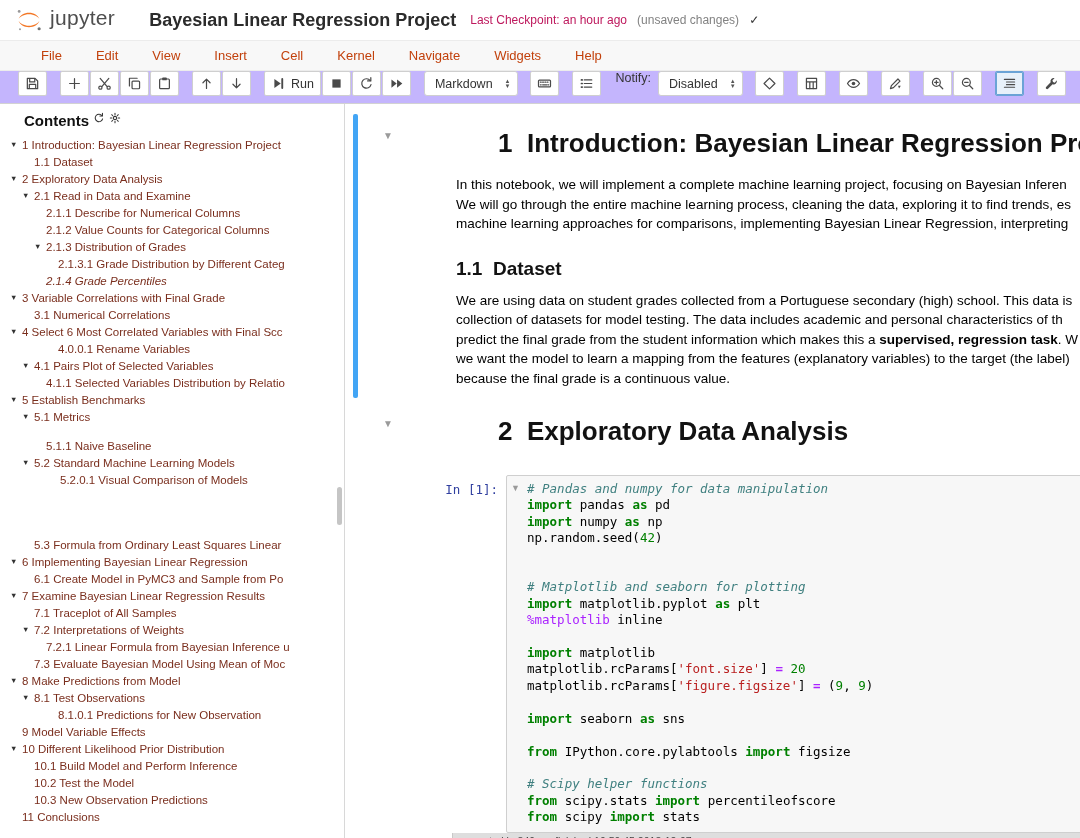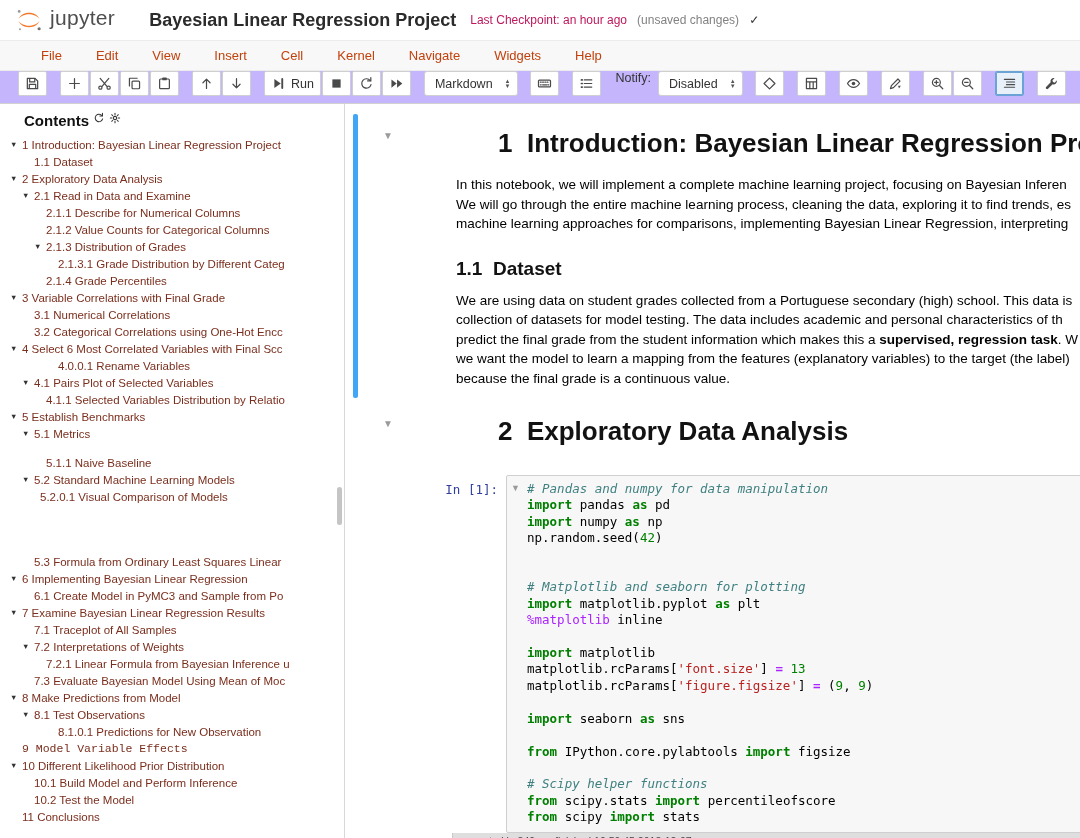--- a/index.html
+++ b/index.html
@@ -347,131 +347,131 @@
         <span class="toc-link">2.1.2 Value Counts for Categorical Columns</span>
       </li>
       <li class="toc-item" style="padding-left: 34px;">
         <span class="toc-arrow">▼</span>
         <span class="toc-link">2.1.3 Distribution of Grades</span>
       </li>
       <li class="toc-item" style="padding-left: 46px;">
         <span class="toc-arrow"></span>
         <span class="toc-link">2.1.3.1 Grade Distribution by Different Categ</span>
       </li>
+      <li class="toc-item" style="padding-left: 34px; font-style: italic;">
+        <span class="toc-arrow"></span>
+        <span class="toc-link">2.1.4 Grade Percentiles</span>
+      </li>
+      <li class="toc-item" style="padding-left: 10px;">
+        <span class="toc-arrow">▼</span>
+        <span class="toc-link">3 Variable Correlations with Final Grade</span>
+      </li>
+      <li class="toc-item" style="padding-left: 22px;">
+        <span class="toc-arrow"></span>
+        <span class="toc-link">3.1 Numerical Correlations</span>
+      </li>
+      <li class="toc-item" style="padding-left: 10px;">
+        <span class="toc-arrow">▼</span>
+        <span class="toc-link">4 Select 6 Most Correlated Variables with Final Scc</span>
+      </li>
+      <li class="toc-item" style="padding-left: 46px;">
+        <span class="toc-arrow"></span>
+        <span class="toc-link">4.0.0.1 Rename Variables</span>
+      </li>
+      <li class="toc-item" style="padding-left: 22px;">
+        <span class="toc-arrow">▼</span>
+        <span class="toc-link">4.1 Pairs Plot of Selected Variables</span>
+      </li>
       <li class="toc-item" style="padding-left: 34px;">
         <span class="toc-arrow"></span>
-        <span class="toc-link">2.1.4 Grade Percentiles</span>
-      </li>
-      <li class="toc-item" style="padding-left: 10px;">
-        <span class="toc-arrow">▼</span>
-        <span class="toc-link">3 Variable Correlations with Final Grade</span>
-      </li>
-      <li class="toc-item" style="padding-left: 22px;">
-        <span class="toc-arrow"></span>
-        <span class="toc-link">3.1 Numerical Correlations</span>
-      </li>
-      <li class="toc-item" style="padding-left: 22px;">
-        <span class="toc-arrow"></span>
-        <span class="toc-link">3.2 Categorical Correlations using One-Hot Encc</span>
-      </li>
-      <li class="toc-item" style="padding-left: 10px;">
-        <span class="toc-arrow">▼</span>
-        <span class="toc-link">4 Select 6 Most Correlated Variables with Final Scc</span>
+        <span class="toc-link">4.1.1 Selected Variables Distribution by Relatio</span>
+      </li>
+      <li class="toc-item" style="padding-left: 10px;">
+        <span class="toc-arrow">▼</span>
+        <span class="toc-link">5 Establish Benchmarks</span>
+      </li>
+      <li class="toc-item" style="padding-left: 22px;">
+        <span class="toc-arrow">▼</span>
+        <span class="toc-link">5.1 Metrics</span>
+      </li>
+      <li class="toc-item" style="padding-left: 34px; margin-top: 12px;">
+        <span class="toc-arrow"></span>
+        <span class="toc-link">5.1.1 Naive Baseline</span>
+      </li>
+      <li class="toc-item" style="padding-left: 22px;">
+        <span class="toc-arrow">▼</span>
+        <span class="toc-link">5.2 Standard Machine Learning Models</span>
+      </li>
+      <li class="toc-item" style="padding-left: 48px;">
+        <span class="toc-arrow"></span>
+        <span class="toc-link">5.2.0.1 Visual Comparison of Models</span>
+      </li>
+      <li class="toc-item" style="padding-left: 22px; margin-top: 48px;">
+        <span class="toc-arrow"></span>
+        <span class="toc-link">5.3 Formula from Ordinary Least Squares Linear</span>
+      </li>
+      <li class="toc-item" style="padding-left: 10px;">
+        <span class="toc-arrow">▼</span>
+        <span class="toc-link">6 Implementing Bayesian Linear Regression</span>
+      </li>
+      <li class="toc-item" style="padding-left: 22px;">
+        <span class="toc-arrow"></span>
+        <span class="toc-link">6.1 Create Model in PyMC3 and Sample from Po</span>
+      </li>
+      <li class="toc-item" style="padding-left: 10px;">
+        <span class="toc-arrow">▼</span>
+        <span class="toc-link">7 Examine Bayesian Linear Regression Results</span>
+      </li>
+      <li class="toc-item" style="padding-left: 22px;">
+        <span class="toc-arrow"></span>
+        <span class="toc-link">7.1 Traceplot of All Samples</span>
+      </li>
+      <li class="toc-item" style="padding-left: 22px;">
+        <span class="toc-arrow">▼</span>
+        <span class="toc-link">7.2 Interpretations of Weights</span>
+      </li>
+      <li class="toc-item" style="padding-left: 34px;">
+        <span class="toc-arrow"></span>
+        <span class="toc-link">7.2.1 Linear Formula from Bayesian Inference u</span>
+      </li>
+      <li class="toc-item" style="padding-left: 22px;">
+        <span class="toc-arrow"></span>
+        <span class="toc-link">7.3 Evaluate Bayesian Model Using Mean of Moc</span>
+      </li>
+      <li class="toc-item" style="padding-left: 10px;">
+        <span class="toc-arrow">▼</span>
+        <span class="toc-link">8 Make Predictions from Model</span>
+      </li>
+      <li class="toc-item" style="padding-left: 22px;">
+        <span class="toc-arrow">▼</span>
+        <span class="toc-link">8.1 Test Observations</span>
       </li>
       <li class="toc-item" style="padding-left: 46px;">
         <span class="toc-arrow"></span>
-        <span class="toc-link">4.0.0.1 Rename Variables</span>
-      </li>
-      <li class="toc-item" style="padding-left: 22px;">
-        <span class="toc-arrow">▼</span>
-        <span class="toc-link">4.1 Pairs Plot of Selected Variables</span>
-      </li>
-      <li class="toc-item" style="padding-left: 34px;">
-        <span class="toc-arrow"></span>
-        <span class="toc-link">4.1.1 Selected Variables Distribution by Relatio</span>
-      </li>
-      <li class="toc-item" style="padding-left: 10px;">
-        <span class="toc-arrow">▼</span>
-        <span class="toc-link">5 Establish Benchmarks</span>
-      </li>
-      <li class="toc-item" style="padding-left: 22px;">
-        <span class="toc-arrow">▼</span>
-        <span class="toc-link">5.1 Metrics</span>
-      </li>
-      <li class="toc-item" style="padding-left: 34px; margin-top: 12px;">
-        <span class="toc-arrow"></span>
-        <span class="toc-link">5.1.1 Naive Baseline</span>
-      </li>
-      <li class="toc-item" style="padding-left: 22px;">
-        <span class="toc-arrow">▼</span>
-        <span class="toc-link">5.2 Standard Machine Learning Models</span>
-      </li>
-      <li class="toc-item" style="padding-left: 28px;">
-        <span class="toc-arrow"></span>
-        <span class="toc-link">5.2.0.1 Visual Comparison of Models</span>
-      </li>
-      <li class="toc-item" style="padding-left: 22px; margin-top: 48px;">
-        <span class="toc-arrow"></span>
-        <span class="toc-link">5.3 Formula from Ordinary Least Squares Linear</span>
-      </li>
-      <li class="toc-item" style="padding-left: 10px;">
-        <span class="toc-arrow">▼</span>
-        <span class="toc-link">6 Implementing Bayesian Linear Regression</span>
-      </li>
-      <li class="toc-item" style="padding-left: 22px;">
-        <span class="toc-arrow"></span>
-        <span class="toc-link">6.1 Create Model in PyMC3 and Sample from Po</span>
-      </li>
-      <li class="toc-item" style="padding-left: 10px;">
-        <span class="toc-arrow">▼</span>
-        <span class="toc-link">7 Examine Bayesian Linear Regression Results</span>
-      </li>
-      <li class="toc-item" style="padding-left: 22px;">
-        <span class="toc-arrow"></span>
-        <span class="toc-link">7.1 Traceplot of All Samples</span>
-      </li>
-      <li class="toc-item" style="padding-left: 22px;">
-        <span class="toc-arrow">▼</span>
-        <span class="toc-link">7.2 Interpretations of Weights</span>
-      </li>
-      <li class="toc-item" style="padding-left: 34px;">
-        <span class="toc-arrow"></span>
-        <span class="toc-link">7.2.1 Linear Formula from Bayesian Inference u</span>
-      </li>
-      <li class="toc-item" style="padding-left: 22px;">
-        <span class="toc-arrow"></span>
-        <span class="toc-link">7.3 Evaluate Bayesian Model Using Mean of Moc</span>
-      </li>
-      <li class="toc-item" style="padding-left: 10px;">
-        <span class="toc-arrow">▼</span>
-        <span class="toc-link">8 Make Predictions from Model</span>
-      </li>
-      <li class="toc-item" style="padding-left: 22px;">
-        <span class="toc-arrow">▼</span>
-        <span class="toc-link">8.1 Test Observations</span>
-      </li>
-      <li class="toc-item" style="padding-left: 46px;">
-        <span class="toc-arrow"></span>
         <span class="toc-link">8.1.0.1 Predictions for New Observation</span>
       </li>
-      <li class="toc-item" style="padding-left: 10px; font-family: Liberation Mono, monospace;">
+      <li class="toc-item" style="padding-left: 10px;">
         <span class="toc-arrow"></span>
         <span class="toc-link">9 Model Variable Effects</span>
       </li>
       <li class="toc-item" style="padding-left: 10px;">
         <span class="toc-arrow">▼</span>
         <span class="toc-link">10 Different Likelihood Prior Distribution</span>
       </li>
       <li class="toc-item" style="padding-left: 22px;">
         <span class="toc-arrow"></span>
         <span class="toc-link">10.1 Build Model and Perform Inference</span>
       </li>
       <li class="toc-item" style="padding-left: 22px;">
         <span class="toc-arrow"></span>
         <span class="toc-link">10.2 Test the Model</span>
+      </li>
+      <li class="toc-item" style="padding-left: 22px;">
+        <span class="toc-arrow"></span>
+        <span class="toc-link">10.3 New Observation Predictions</span>
       </li>
       <li class="toc-item" style="padding-left: 10px;">
         <span class="toc-arrow"></span>
         <span class="toc-link">11 Conclusions</span>
       </li>
     </ul>
   <div class="sidebar-scrollthumb"></div>
 </div>
 
 <div class="main">
@@ -510,21 +510,21 @@
             <div class="code-line"><span class="tok-k">import</span><span class="tok-p"> pandas </span><span class="tok-k">as</span><span class="tok-p"> pd</span></div>
             <div class="code-line"><span class="tok-k">import</span><span class="tok-p"> numpy </span><span class="tok-k">as</span><span class="tok-p"> np</span></div>
             <div class="code-line"><span class="tok-p">np.random.seed(</span><span class="tok-n">42</span><span class="tok-p">)</span></div>
             <div class="code-line">&nbsp;</div>
             <div class="code-line">&nbsp;</div>
             <div class="code-line"><span class="tok-c"># Matplotlib and seaborn for plotting</span></div>
             <div class="code-line"><span class="tok-k">import</span><span class="tok-p"> matplotlib.pyplot </span><span class="tok-k">as</span><span class="tok-p"> plt</span></div>
             <div class="code-line"><span class="tok-m">%matplotlib</span><span class="tok-p"> inline</span></div>
             <div class="code-line">&nbsp;</div>
             <div class="code-line"><span class="tok-k">import</span><span class="tok-p"> matplotlib</span></div>
-            <div class="code-line"><span class="tok-p">matplotlib.rcParams[</span><span class="tok-s">'font.size'</span><span class="tok-p">] </span><span class="tok-o">=</span><span class="tok-p"> </span><span class="tok-n">13</span></div>
+            <div class="code-line"><span class="tok-p">matplotlib.rcParams[</span><span class="tok-s">'font.size'</span><span class="tok-p">] </span><span class="tok-o">=</span><span class="tok-p"> </span><span class="tok-n">20</span></div>
             <div class="code-line"><span class="tok-p">matplotlib.rcParams[</span><span class="tok-s">'figure.figsize'</span><span class="tok-p">] </span><span class="tok-o">=</span><span class="tok-p"> (</span><span class="tok-n">9</span><span class="tok-p">, </span><span class="tok-n">9</span><span class="tok-p">)</span></div>
             <div class="code-line">&nbsp;</div>
             <div class="code-line"><span class="tok-k">import</span><span class="tok-p"> seaborn </span><span class="tok-k">as</span><span class="tok-p"> sns</span></div>
             <div class="code-line">&nbsp;</div>
             <div class="code-line"><span class="tok-k">from</span><span class="tok-p"> IPython.core.pylabtools </span><span class="tok-k">import</span><span class="tok-p"> figsize</span></div>
             <div class="code-line">&nbsp;</div>
             <div class="code-line"><span class="tok-c"># Scipy helper functions</span></div>
             <div class="code-line"><span class="tok-k">from</span><span class="tok-p"> scipy.stats </span><span class="tok-k">import</span><span class="tok-p"> percentileofscore</span></div>
             <div class="code-line"><span class="tok-k">from</span><span class="tok-p"> scipy </span><span class="tok-k">import</span><span class="tok-p"> stats</span></div>
           </div>

